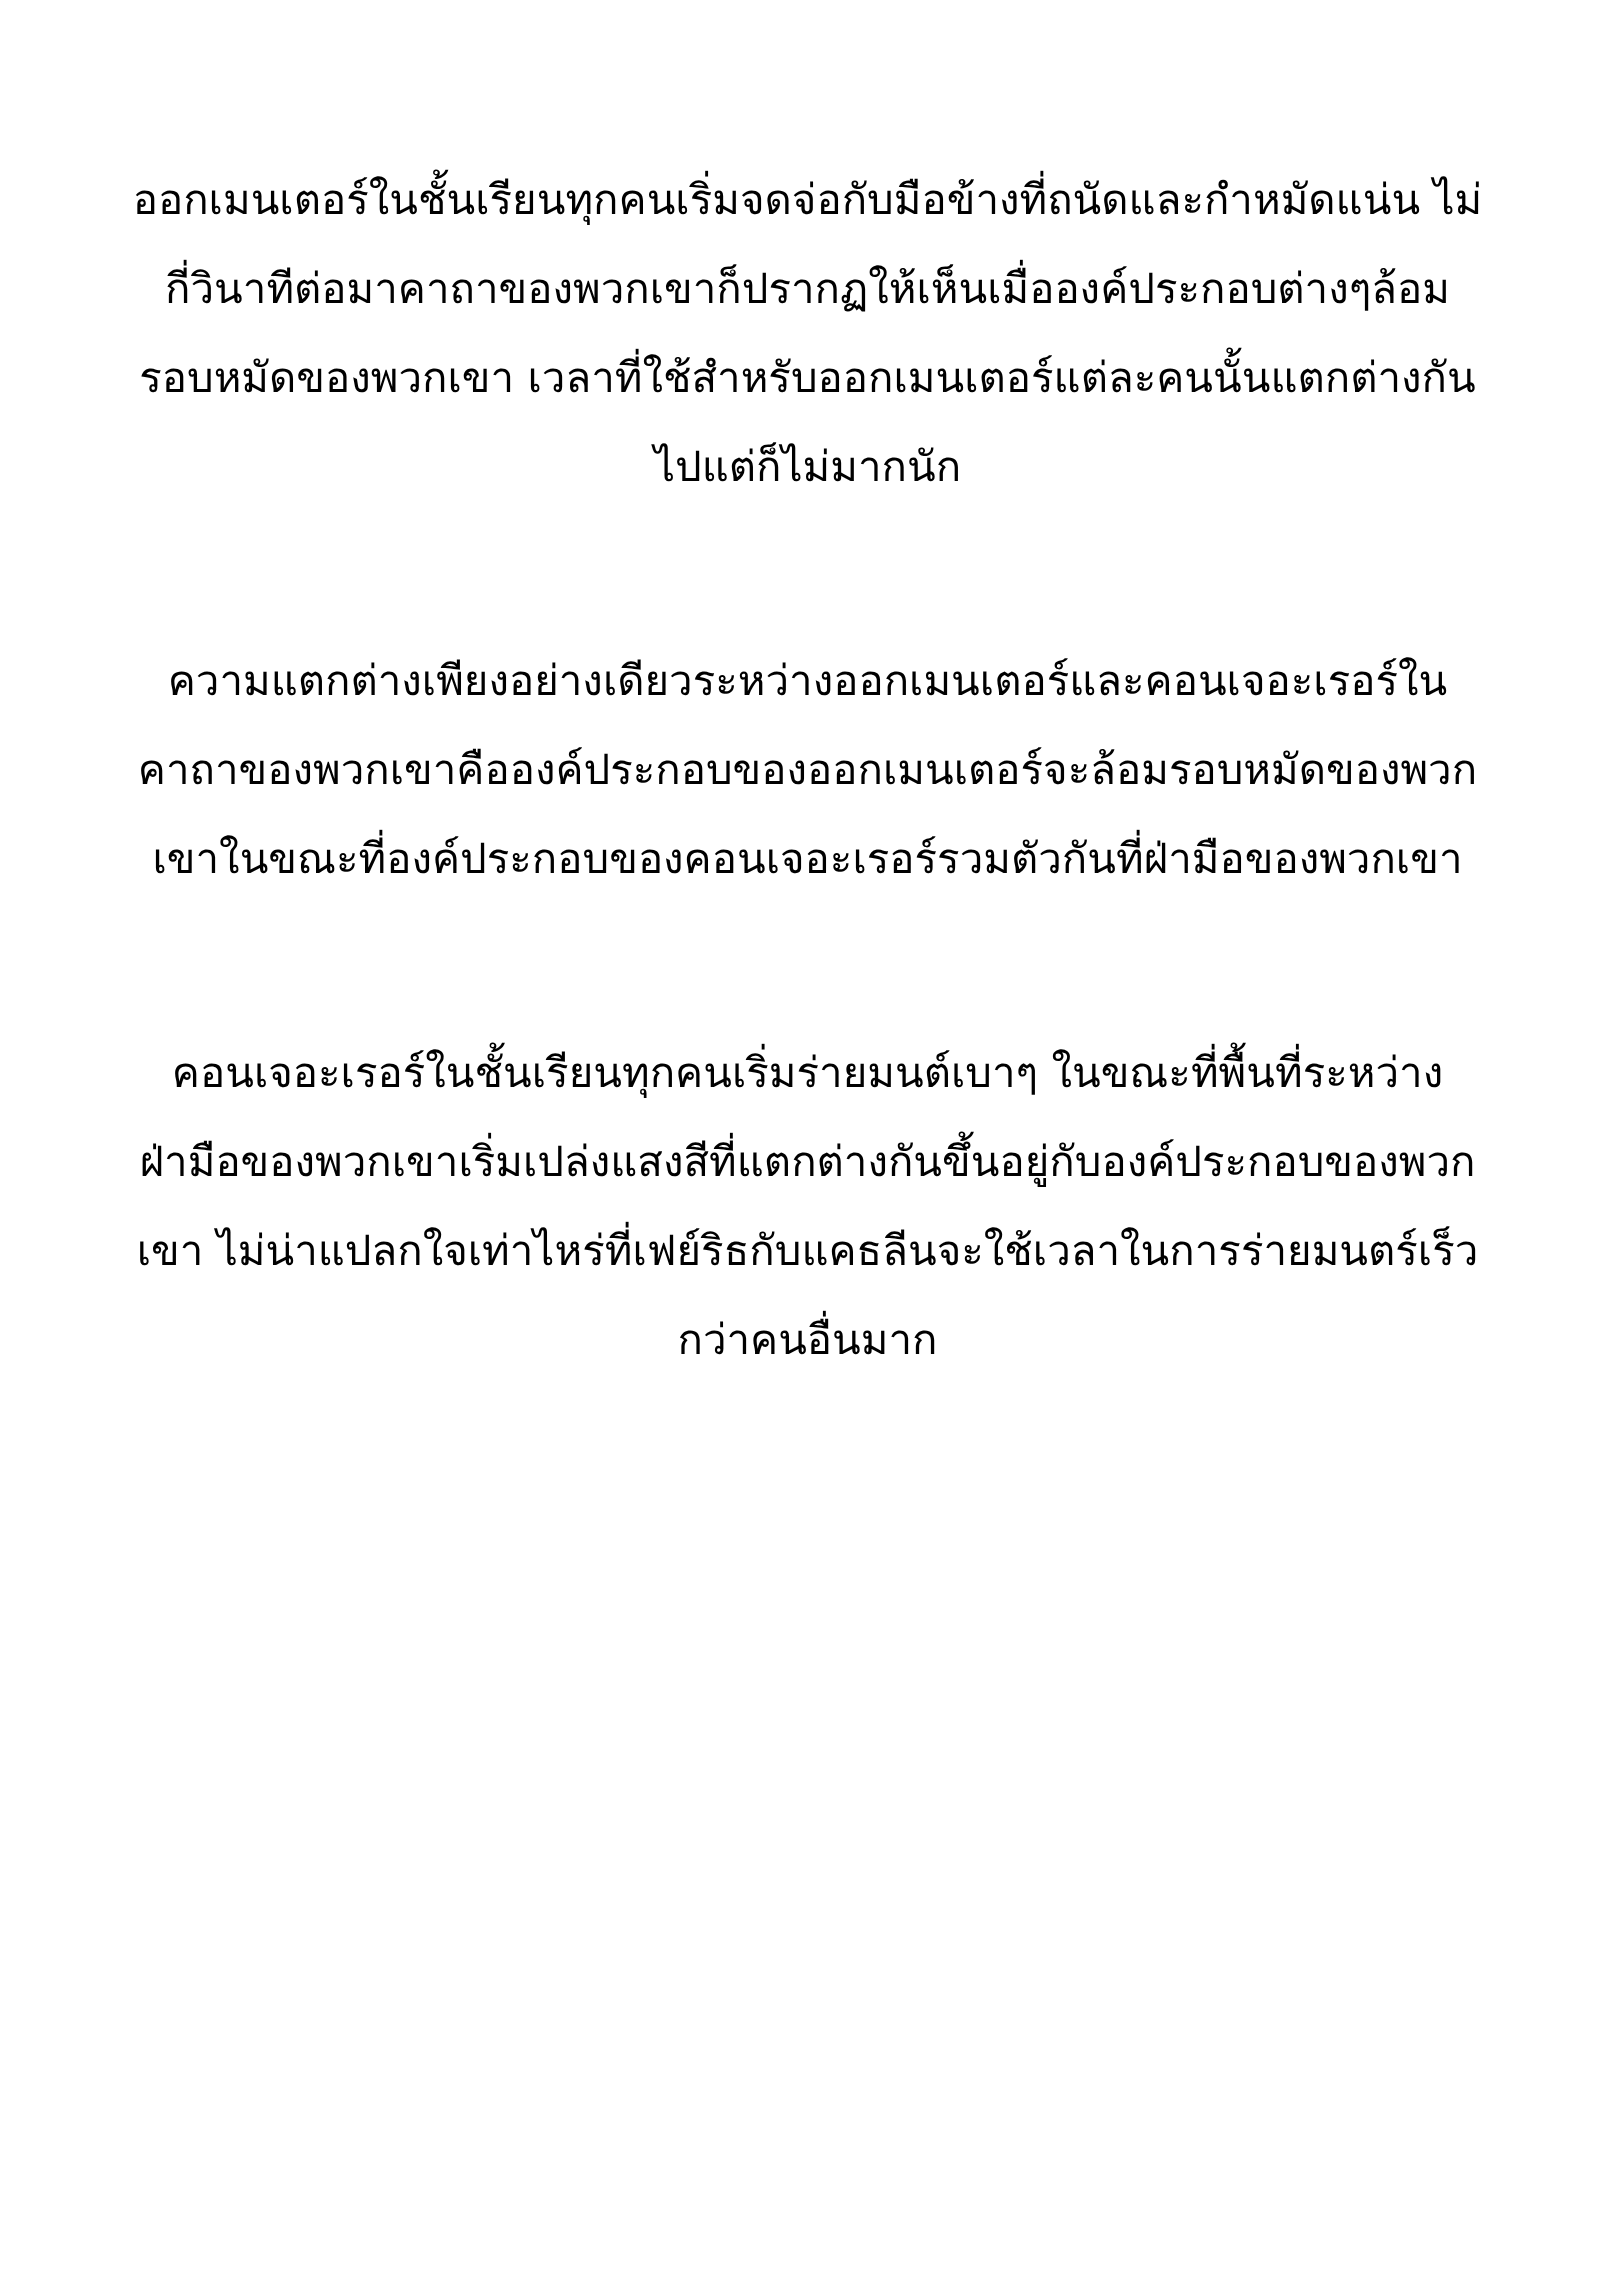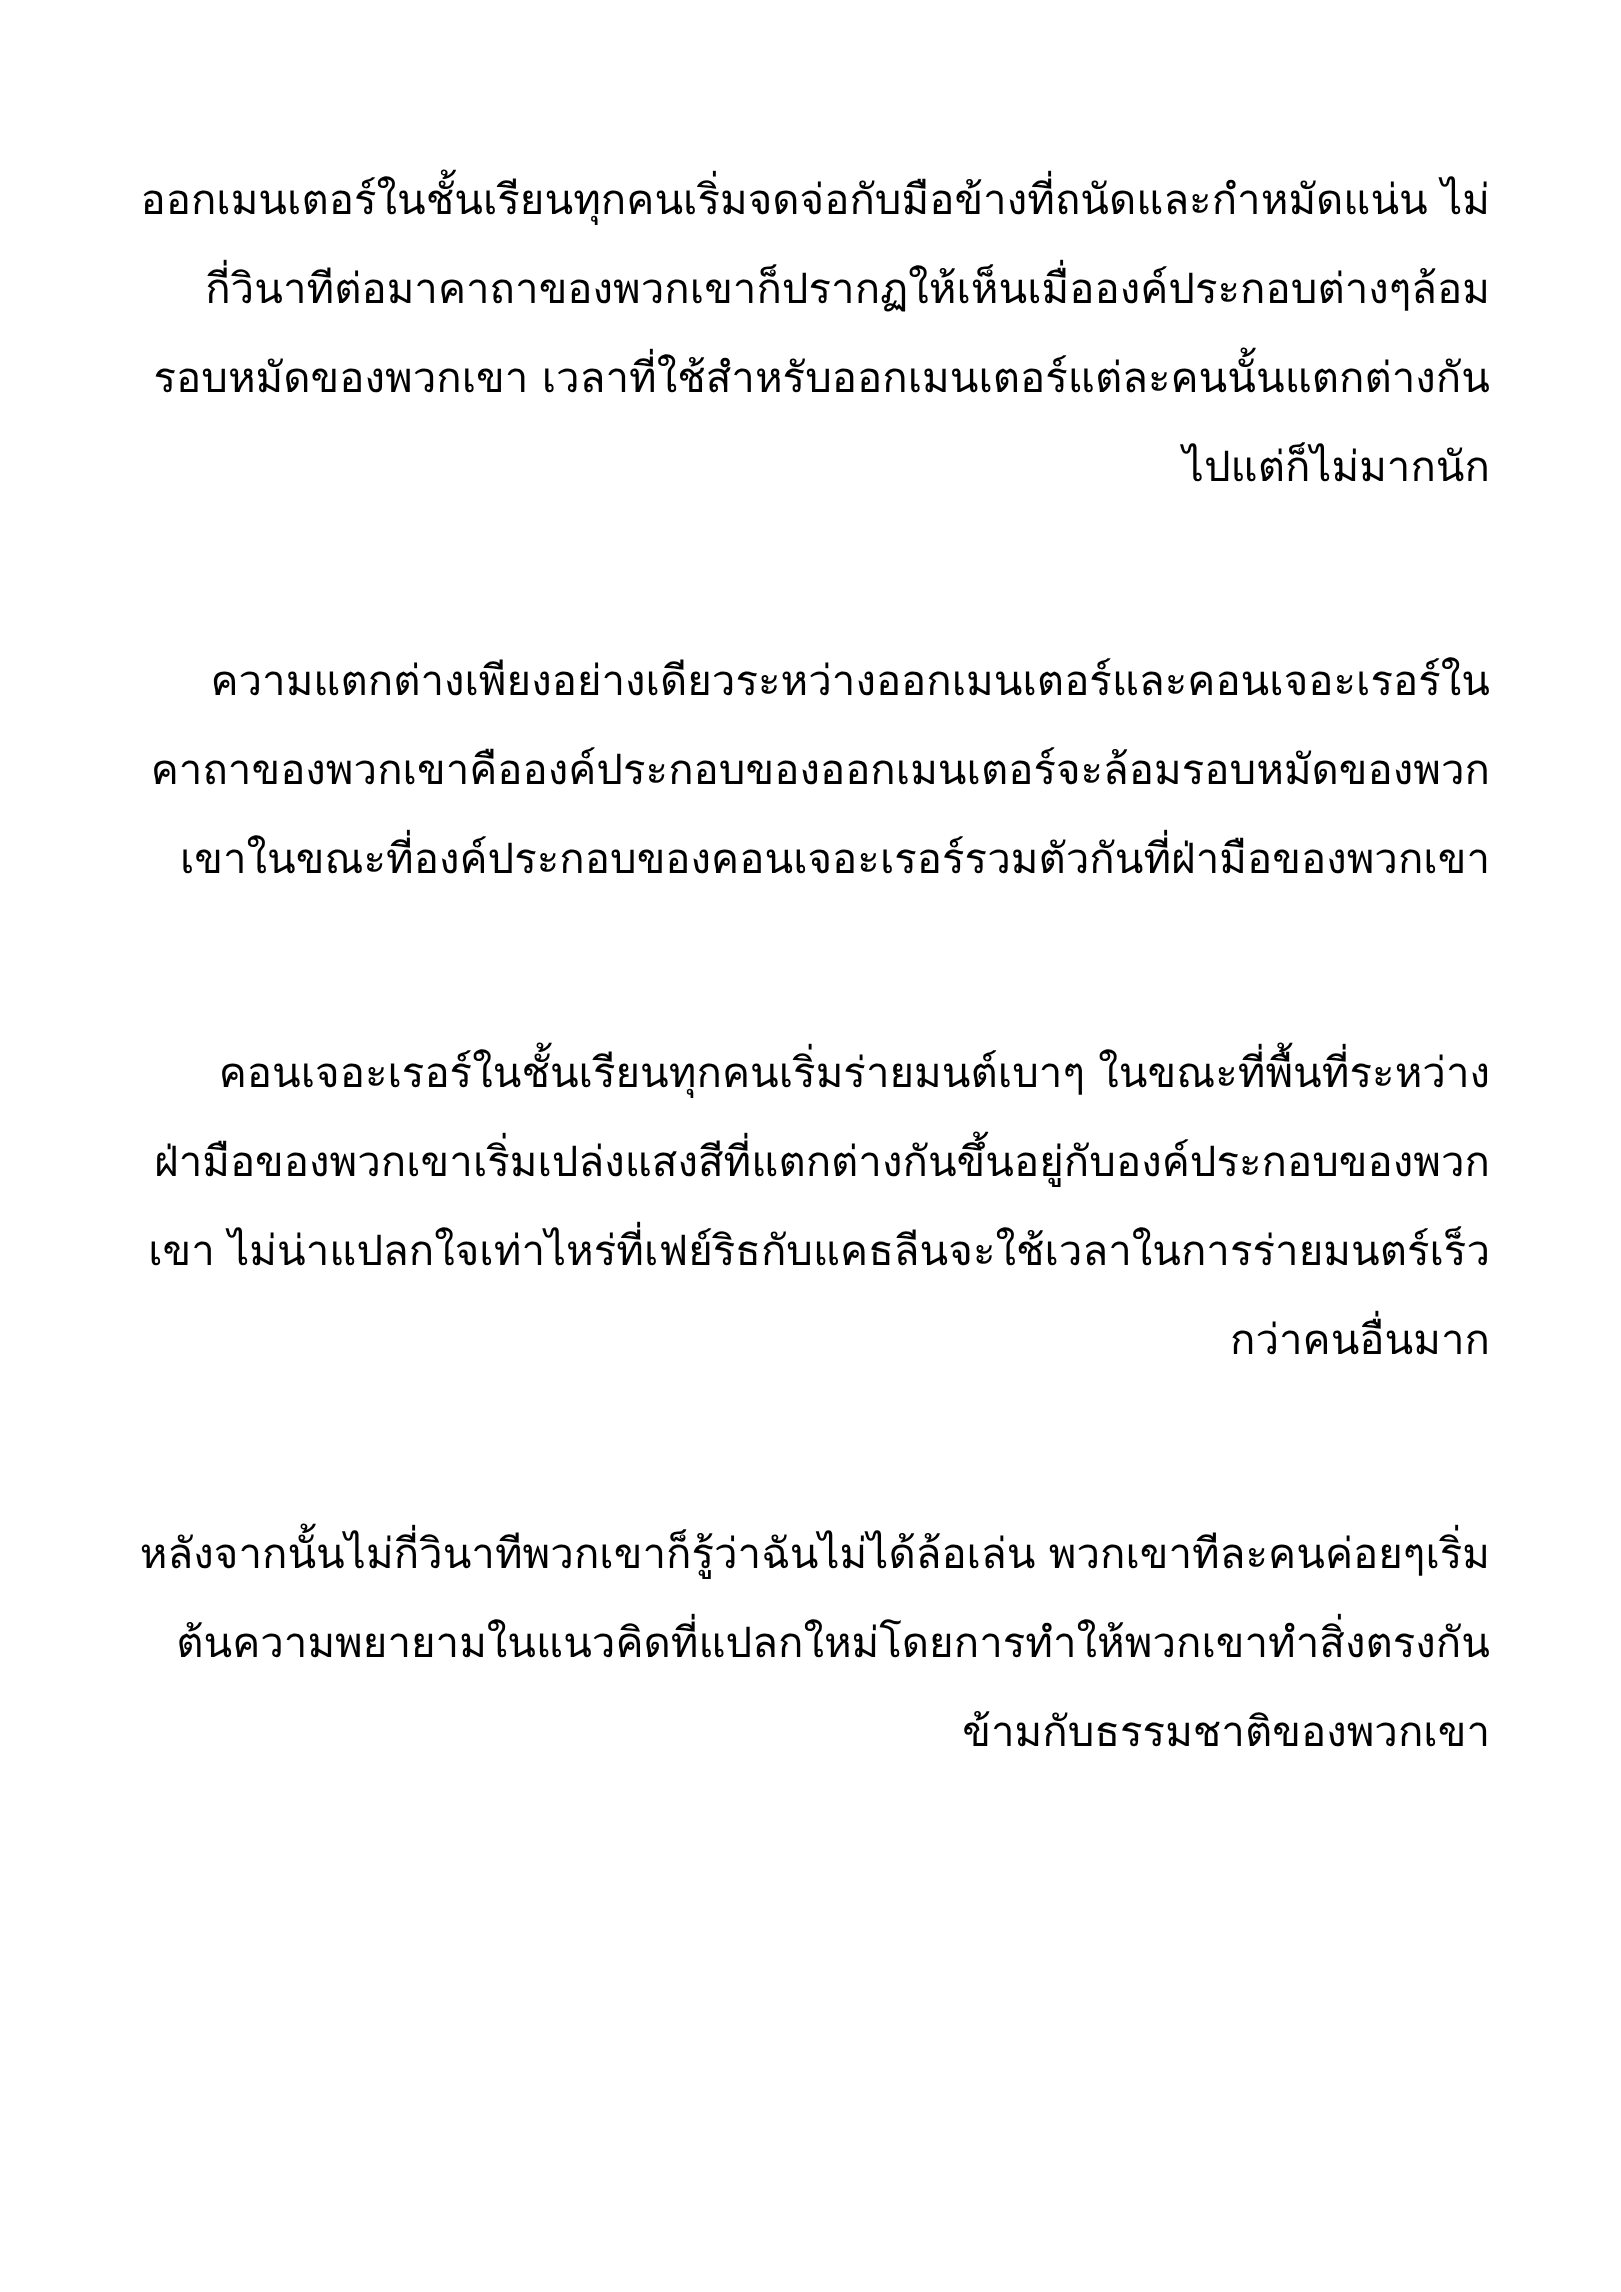--- a/index.html
+++ b/index.html
@@ -12,34 +12,33 @@
     width: 1621px;
     height: 2293px;
     box-sizing: border-box;
     background: #ffffff;
     color: #000000;
     padding: 155px 127px 0 131px;
     overflow: hidden;
     font-family: "DejaVu Serif", "Liberation Serif", serif;
   }
   .para {
-    margin: 0 4px 125px 0;
+    margin: 0 10px 125px 0;
     font-size: 42px;
     line-height: 89px;
     font-weight: 400;
-    text-align: right;
+    text-align: center;
     word-break: normal;
     overflow-wrap: break-word;
   }
   .para:last-child {
     margin-bottom: 0;
   }
 </style>
 </head>
 <body>
 
 <div class="page">
   <p class="para">ออกเมนเตอร์ในชั้นเรียนทุกคนเริ่มจดจ่อกับมือข้างที่ถนัดและกำหมัดแน่น ไม่กี่วินาทีต่อมาคาถาของพวกเขาก็ปรากฏให้เห็นเมื่อองค์ประกอบต่างๆล้อมรอบหมัดของพวกเขา เวลาที่ใช้สำหรับออกเมนเตอร์แต่ละคนนั้นแตกต่างกันไปแต่ก็ไม่มากนัก</p>
   <p class="para">ความแตกต่างเพียงอย่างเดียวระหว่างออกเมนเตอร์และคอนเจอะเรอร์ในคาถาของพวกเขาคือองค์ประกอบของออกเมนเตอร์จะล้อมรอบหมัดของพวกเขาในขณะที่องค์ประกอบของคอนเจอะเรอร์รวมตัวกันที่ฝ่ามือของพวกเขา</p>
   <p class="para">คอนเจอะเรอร์ในชั้นเรียนทุกคนเริ่มร่ายมนต์เบาๆ ในขณะที่พื้นที่ระหว่างฝ่ามือของพวกเขาเริ่มเปล่งแสงสีที่แตกต่างกันขึ้นอยู่กับองค์ประกอบของพวกเขา ไม่น่าแปลกใจเท่าไหร่ที่เฟย์ริธกับแคธลีนจะใช้เวลาในการร่ายมนตร์เร็วกว่าคนอื่นมาก</p>
-  <p class="para">หลังจากนั้นไม่กี่วินาทีพวกเขาก็รู้ว่าฉันไม่ได้ล้อเล่น พวกเขาทีละคนค่อยๆเริ่มต้นความพยายามในแนวคิดที่แปลกใหม่โดยการทำให้พวกเขาทำสิ่งตรงกันข้ามกับธรรมชาติของพวกเขา</p>
 </div>
 
 
 </body></html>

